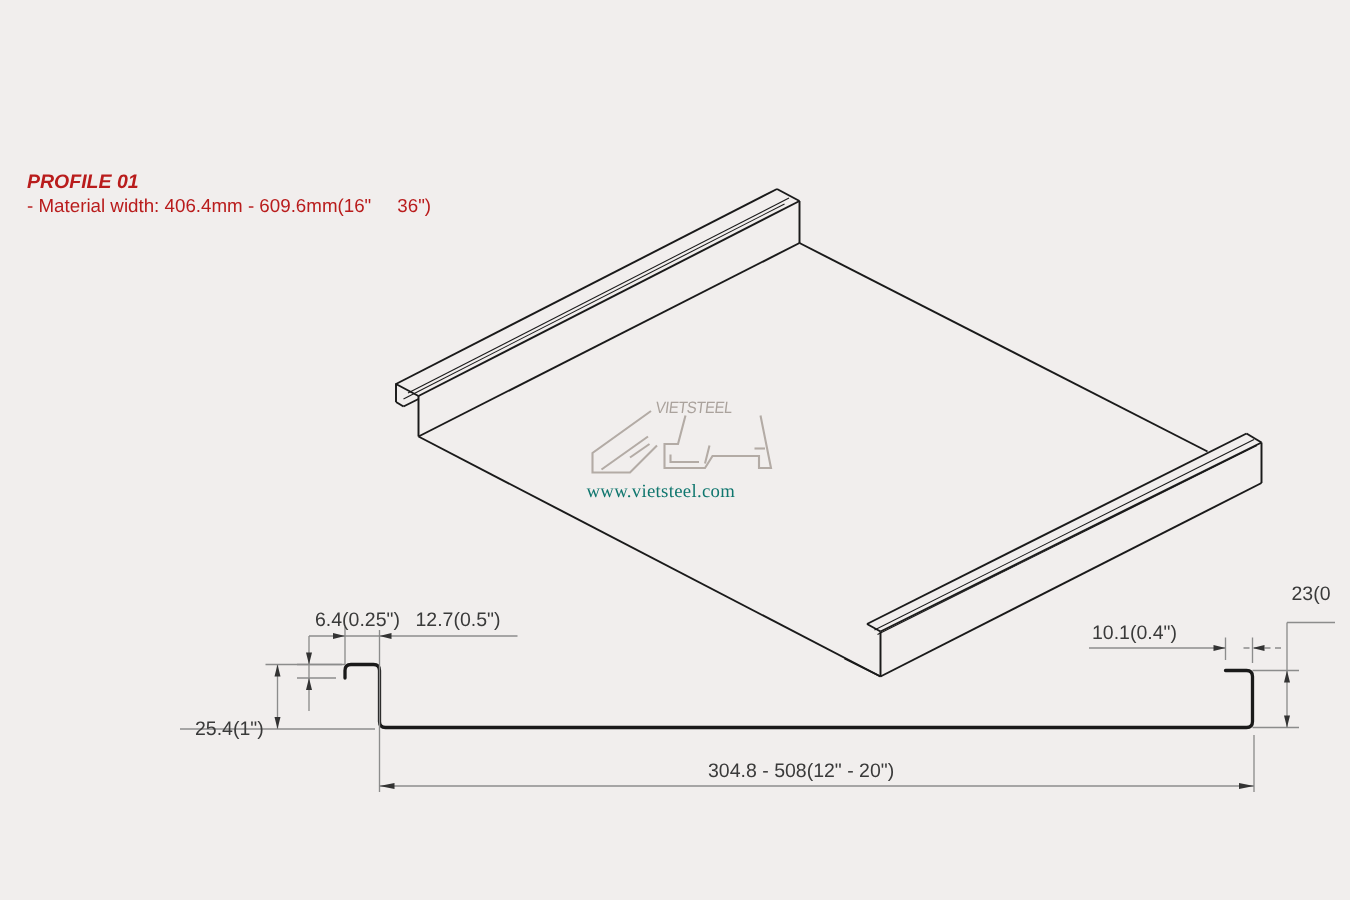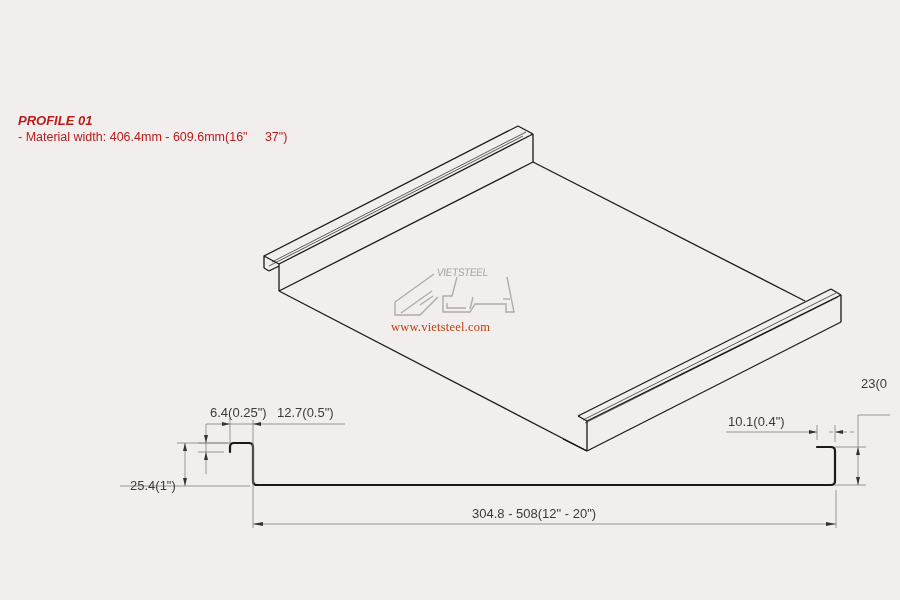--- a/index.html
+++ b/index.html
@@ -14,34 +14,34 @@
       color: #b91c1c; font-size: 12.5px; line-height: 17px; margin-top: 46px;
     }
     .spec-title { font-weight: bold; font-style: italic; font-size: 13px; }
     .spec-line { white-space: pre; }
     svg.drawing { position: absolute; left: 0; top: 0; }
     .dim-text {
       position: absolute; font-size: 13px; color: #3a3a3a; white-space: pre;
     }
     .logo-text {
       position: absolute; font-family: "Liberation Serif", serif;
-      font-size: 12.5px; color: #c2410c; letter-spacing: 0.2px;
+      font-size: 12.5px; color: #0f766e; letter-spacing: 0.2px;
     }
     .logo-brand {
       position: absolute; font-family: "Liberation Sans", sans-serif;
       font-size: 11px; color: #aaa29c; letter-spacing: -0.3px;
       transform: scaleX(0.9) skewX(-8deg); transform-origin: left;
     }
   </style>
 </head>
 <body>
 
 <div class="spec-block">
   <div class="spec-title">PROFILE 01</div>
-  <div class="spec-line">- Material width: 406.4mm - 609.6mm(16"     37")</div>
+  <div class="spec-line">- Material width: 406.4mm - 609.6mm(16"     36")</div>
 </div>
 
 <svg class="drawing" width="900" height="600" viewBox="0 0 900 600">
 
   <g fill="none" stroke="#1a1a1a" stroke-width="1.3" stroke-linejoin="round">
 
     <g>
 
       <line x1="264" y1="256" x2="518" y2="126"></line>
 
@@ -137,14 +137,14 @@
   </g>
 </svg>
 
 <div class="logo-brand" style="left:437px; top:266px;">VIETSTEEL</div>
 <div class="logo-text" style="left:391px; top:320px;">www.vietsteel.com</div>
 
 <div class="dim-text" style="left:210px; top:405px;">6.4(0.25")</div>
 <div class="dim-text" style="left:277px; top:405px;">12.7(0.5")</div>
 <div class="dim-text" style="left:130px; top:478px;">25.4(1")</div>
 <div class="dim-text" style="left:728px; top:414px;">10.1(0.4")</div>
-<div class="dim-text" style="left:861px; top:376px;">23(0</div>
+<div class="dim-text" style="left:861px; top:388px;">23(0</div>
 <div class="dim-text" style="left:472px; top:506px;">304.8 - 508(12" - 20")</div>
 
 </body></html>

